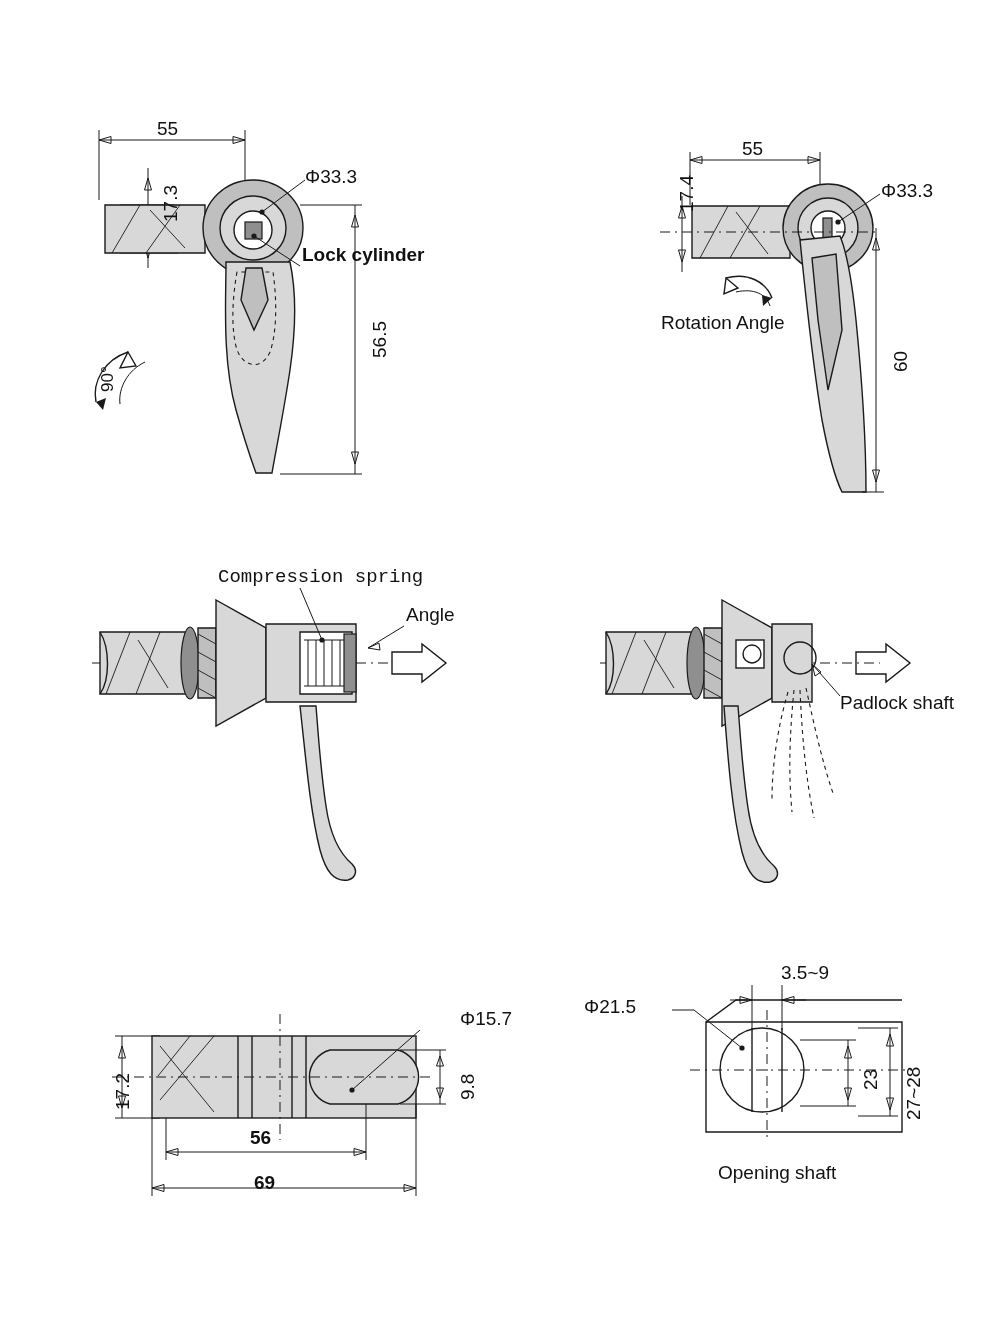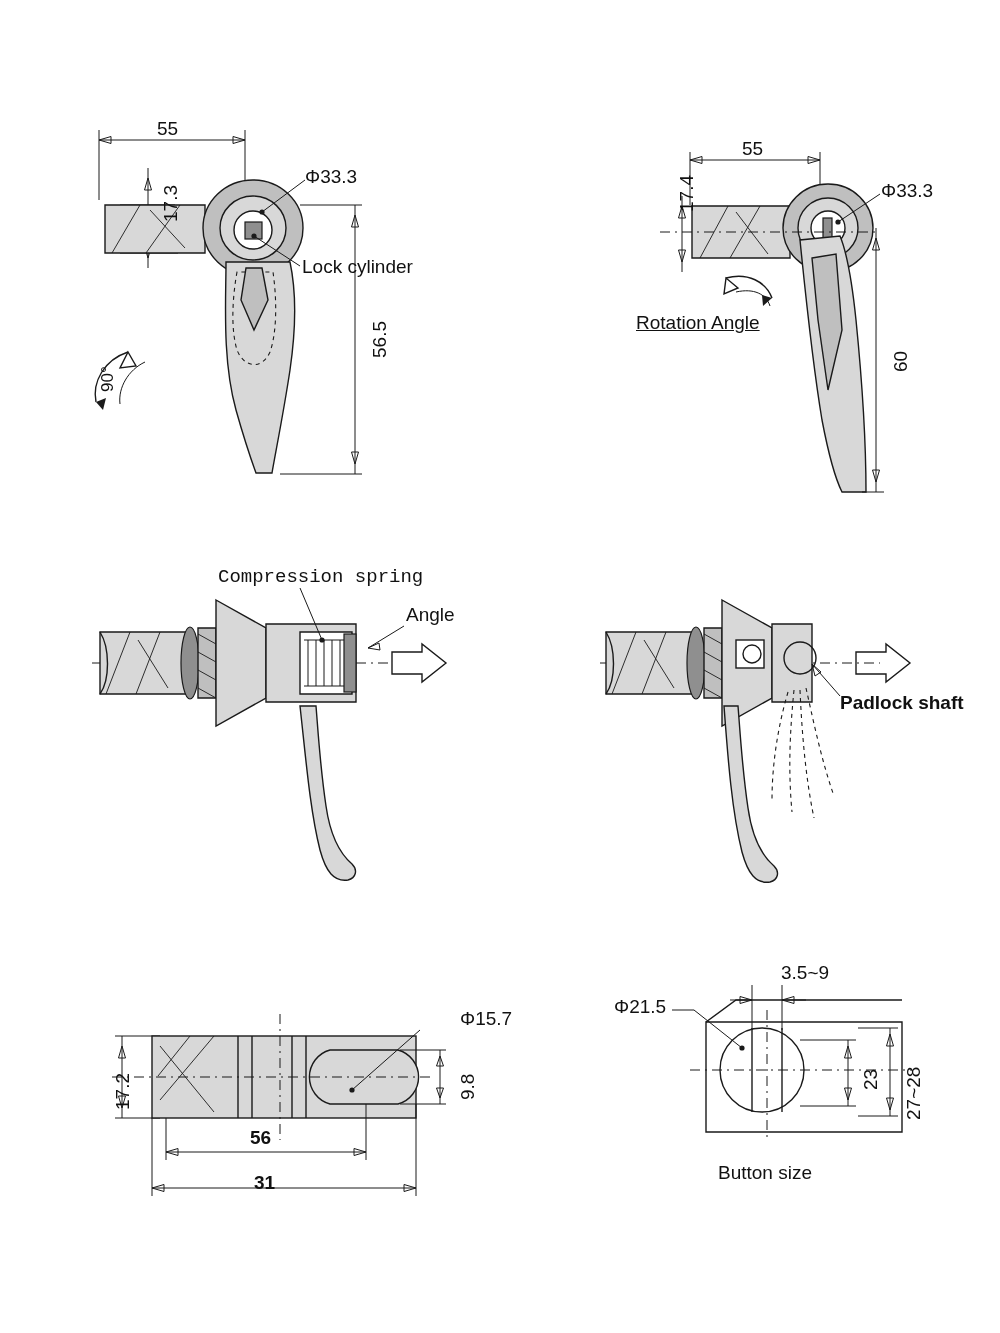--- a/index.html
+++ b/index.html
@@ -277,38 +277,38 @@
     <line class="dim" x1="858" y1="1116" x2="898" y2="1116"></line>
   </g>
 
 </svg>
 
 <div class="lbl" style="left:157px;top:118px;">55</div>
 <div class="lbl rot90" style="left:160px;top:222px;">17.3</div>
 <div class="lbl" style="left:305px;top:166px;">Φ33.3</div>
 <div class="lbl rot90" style="left:369px;top:358px;">56.5</div>
 <div class="lbl sm rot90" style="left:98px;top:392px;">90°</div>
-<div class="lbl" style="left:302px;top:256px;">Lock cylinder</div>
+<div class="lbl" style="left:302px;top:244px;font-weight:bold;">Lock cylinder</div>
 
 <div class="lbl" style="left:742px;top:138px;">55</div>
 <div class="lbl rot90" style="left:676px;top:212px;">17.4</div>
 <div class="lbl" style="left:881px;top:180px;">Φ33.3</div>
 <div class="lbl rot90" style="left:890px;top:372px;">60</div>
-<div class="lbl" style="left:636px;top:312px;text-decoration:underline;">Rotation Angle</div>
+<div class="lbl" style="left:661px;top:312px;">Rotation Angle</div>
 
 <div class="lbl" style="left:218px;top:566px;font-family:Liberation Mono, monospace;">Compression spring</div>
 <div class="lbl" style="left:406px;top:604px;">Angle</div>
 
-<div class="lbl" style="left:840px;top:692px;font-weight:bold;">Padlock shaft</div>
+<div class="lbl" style="left:840px;top:692px;">Padlock shaft</div>
 
 <div class="lbl rot90" style="left:112px;top:1110px;">17.2</div>
 <div class="lbl" style="left:460px;top:1008px;">Φ15.7</div>
 <div class="lbl rot90" style="left:457px;top:1100px;">9.8</div>
 <div class="lbl bold" style="left:250px;top:1127px;">56</div>
-<div class="lbl bold" style="left:254px;top:1172px;">31</div>
-
-<div class="lbl" style="left:614px;top:996px;">Φ21.5</div>
+<div class="lbl bold" style="left:254px;top:1172px;">69</div>
+
+<div class="lbl" style="left:584px;top:996px;">Φ21.5</div>
 <div class="lbl" style="left:781px;top:962px;">3.5~9</div>
 <div class="lbl rot90" style="left:860px;top:1090px;">23</div>
 <div class="lbl rot90" style="left:903px;top:1120px;">27~28</div>
-<div class="lbl" style="left:718px;top:1162px;">Button size</div>
+<div class="lbl" style="left:718px;top:1162px;">Opening shaft</div>
 
 </div>
 
 </body></html>

